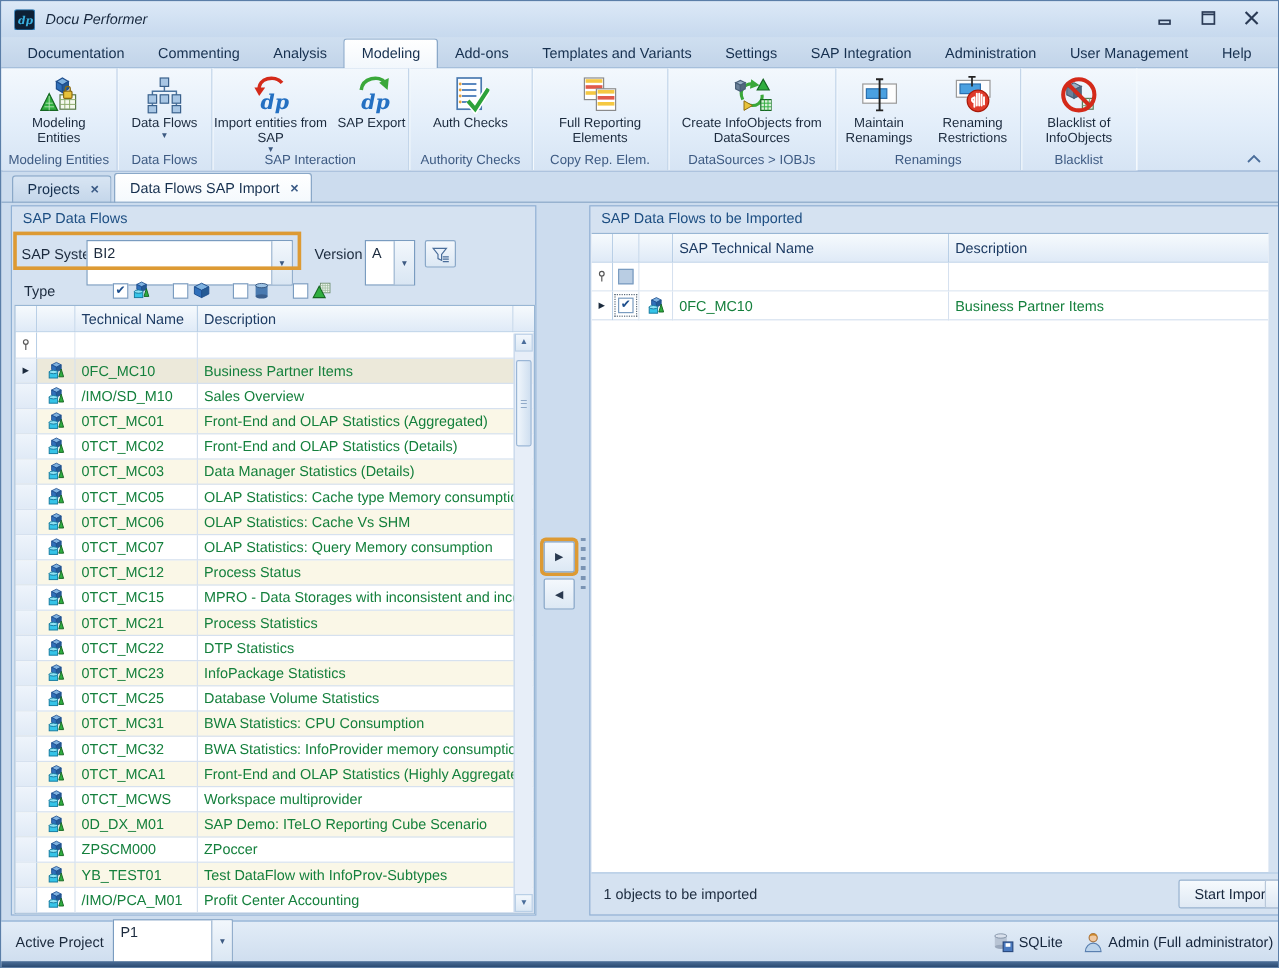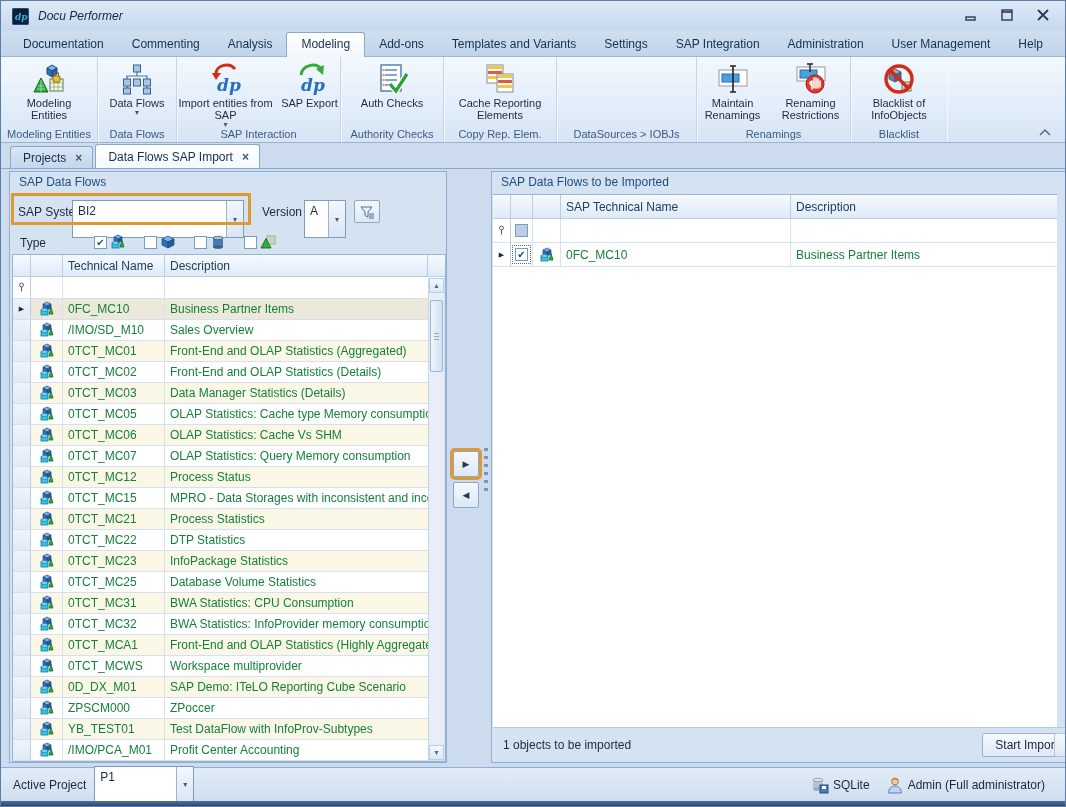--- a/index.html
+++ b/index.html
@@ -119,21 +119,21 @@
     border-top:1px solid #b5cce4; display:flex; align-items:center; }
   .pushbtn { height:24px; border:1px solid #9ab4d0; border-radius:2px; background:linear-gradient(#f6fafd,#dfe9f4);
     display:flex; align-items:center; justify-content:center; padding:0 12px; color:#16263c; }
   .pushbtn.disabled { color:#9aa6b4; border-color:#b8c8da; }
 
   
   .statusbar { position:absolute; left:0; top:766px; width:100%; height:34px; background:linear-gradient(#e2ecf7,#cfdeef);
     border-top:1px solid #8fb0d4; display:flex; align-items:center; }
   .bottomedge { position:absolute; left:0; top:800px; width:100%; height:7px;
     background:linear-gradient(#4d7099,#1b3a61); }
-  .sb-right { position:absolute; right:20px; top:0; height:100%; display:flex; align-items:center; gap:16px; }
+  .sb-right { position:absolute; right:4px; top:0; height:100%; display:flex; align-items:center; gap:16px; }
   .sb-chunk { display:flex; align-items:center; gap:4px; color:#16263c; }
 
   .i16 { width:16px; height:16px; } .i32 { width:32px; height:32px; }
   svg { display:block; }
 </style>
 </head>
 <body>
 
 <svg width="0" height="0" style="position:absolute">
   <defs>
@@ -375,26 +375,36 @@
       <div class="rglabel">Authority Checks</div>
     </div>
     <div class="rgroup" style="width:113px">
       <div class="rbuttons">
           <div class="rbtn">
         <div class="ricon">
               <svg class="i32">
                 <use href="#i-copyrep"></use>
               </svg>
             </div>
-        <div class="rtext" style="width:100px">Cache Reporting Elements</div>
+        <div class="rtext" style="width:100px">Full Reporting Elements</div>
       </div>
         </div>
       <div class="rglabel">Copy Rep. Elem.</div>
     </div>
     <div class="rgroup" style="width:140px">
+      <div class="rbuttons">
+          <div class="rbtn">
+        <div class="ricon">
+              <svg class="i32">
+                <use href="#i-createio"></use>
+              </svg>
+            </div>
+        <div class="rtext" style="width:130px">Create InfoObjects from DataSources</div>
+      </div>
+        </div>
       <div class="rglabel">DataSources &gt; IOBJs</div>
     </div>
     <div class="rgroup" style="width:154px">
       <div class="rbuttons">
         <div class="rbtn">
           <div class="ricon">
               <svg class="i32">
                 <use href="#i-rename"></use>
               </svg>
             </div>

